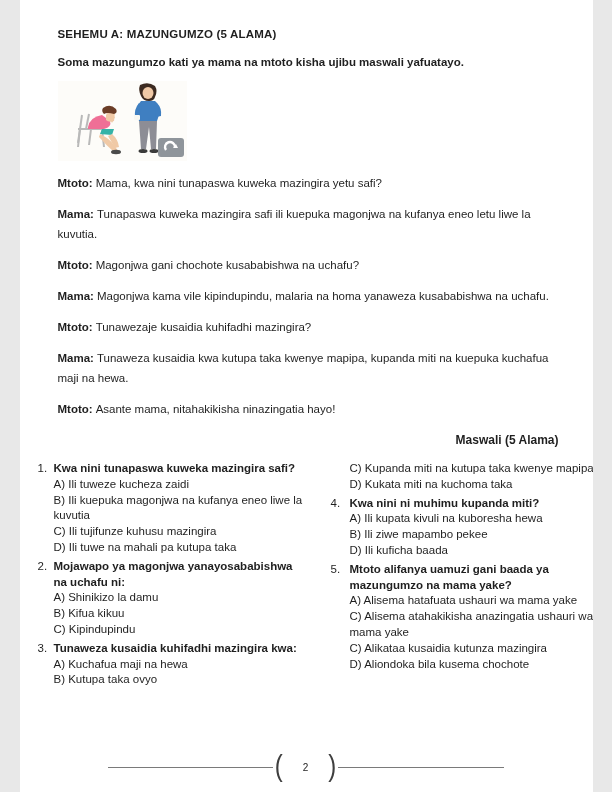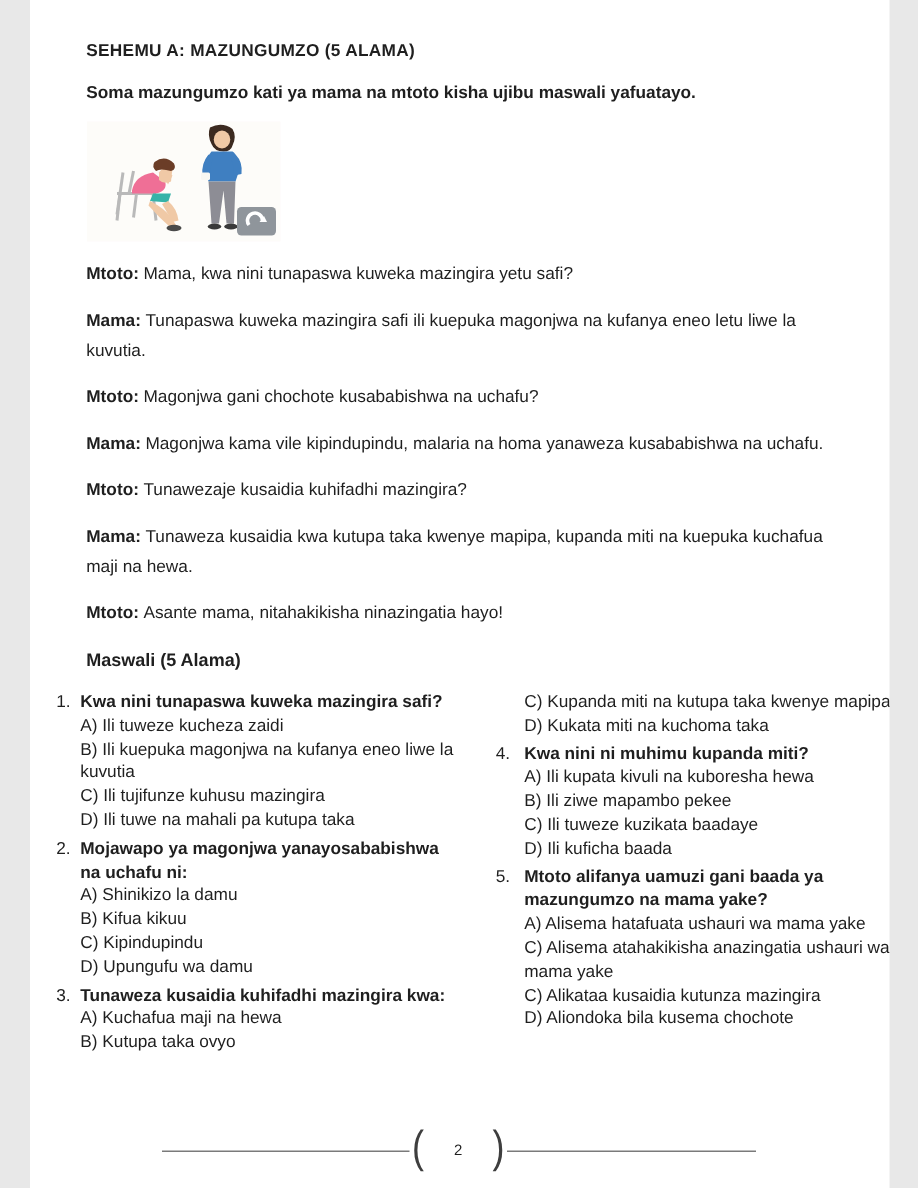--- a/index.html
+++ b/index.html
@@ -19,21 +19,21 @@
   .instruction{font-size:11.5px;font-weight:bold;margin:0 0 13px 0;}
   .illustration{
     width:129px;height:80px;display:block;margin:0 0 12px 0;background:#fdfcfa;
   }
   .dialogue{margin-top:2px;}
   .dialogue p{
     font-size:11.5px;line-height:20px;margin:0 0 11px 0;max-width:537px;
   }
   .speaker{font-weight:bold;margin-right:3px;margin-top:37px;}
   .maswali-heading{
-    text-align:left;font-size:12px;font-weight:bold;margin:14px 0 14px 0;
+    text-align:right;font-size:12px;font-weight:bold;margin:14px 0 14px 0;
   }
   .questions{
     margin-left:-21px; 
     display:flex;gap:8px;font-size:11.5px;line-height:15.8px;
   }
   .qcol-left{width:283px;flex:0 0 283px;}
   .qcol-right{width:272px;flex:0 0 272px;}
   .qblock{display:flex;margin-bottom:3px;}
   .qnum{flex:0 0 16px;text-align:left;padding-left:1px;}
   .qcol-right .qnum{flex:0 0 19px;padding-left:3px;}
@@ -133,21 +133,20 @@
           </div>
         </div>
 
         <div class="qblock">
           <span class="qnum">2.</span>
           <div class="qbody">
             <div class="qtitle">Mojawapo ya magonjwa yanayosababishwa na uchafu ni:</div>
             <div class="qopt">A) Shinikizo la damu</div>
             <div class="qopt">B) Kifua kikuu</div>
             <div class="qopt">C) Kipindupindu</div>
-            <div class="qopt">D) Upungufu wa damu</div>
           </div>
         </div>
 
         <div class="qblock">
           <span class="qnum">3.</span>
           <div class="qbody">
             <div class="qtitle">Tunaweza kusaidia kuhifadhi mazingira kwa:</div>
             <div class="qopt">A) Kuchafua maji na hewa</div>
             <div class="qopt">B) Kutupa taka ovyo</div>
           </div>
@@ -164,21 +163,20 @@
             <div class="qopt">D) Kukata miti na kuchoma taka</div>
           </div>
         </div>
 
         <div class="qblock">
           <span class="qnum">4.</span>
           <div class="qbody">
             <div class="qtitle">Kwa nini ni muhimu kupanda miti?</div>
             <div class="qopt">A) Ili kupata kivuli na kuboresha hewa</div>
             <div class="qopt">B) Ili ziwe mapambo pekee</div>
-            <div class="qopt">C) Ili tuweze kuzikata baadaye</div>
             <div class="qopt">D) Ili kuficha baada</div>
           </div>
         </div>
 
         <div class="qblock">
           <span class="qnum">5.</span>
           <div class="qbody">
             <div class="qtitle">Mtoto alifanya uamuzi gani baada ya mazungumzo na mama yake?</div>
             <div class="qopt">A) Alisema hatafuata ushauri wa mama yake</div>
             <div class="qopt">C) Alisema atahakikisha anazingatia ushauri wa mama yake</div>

